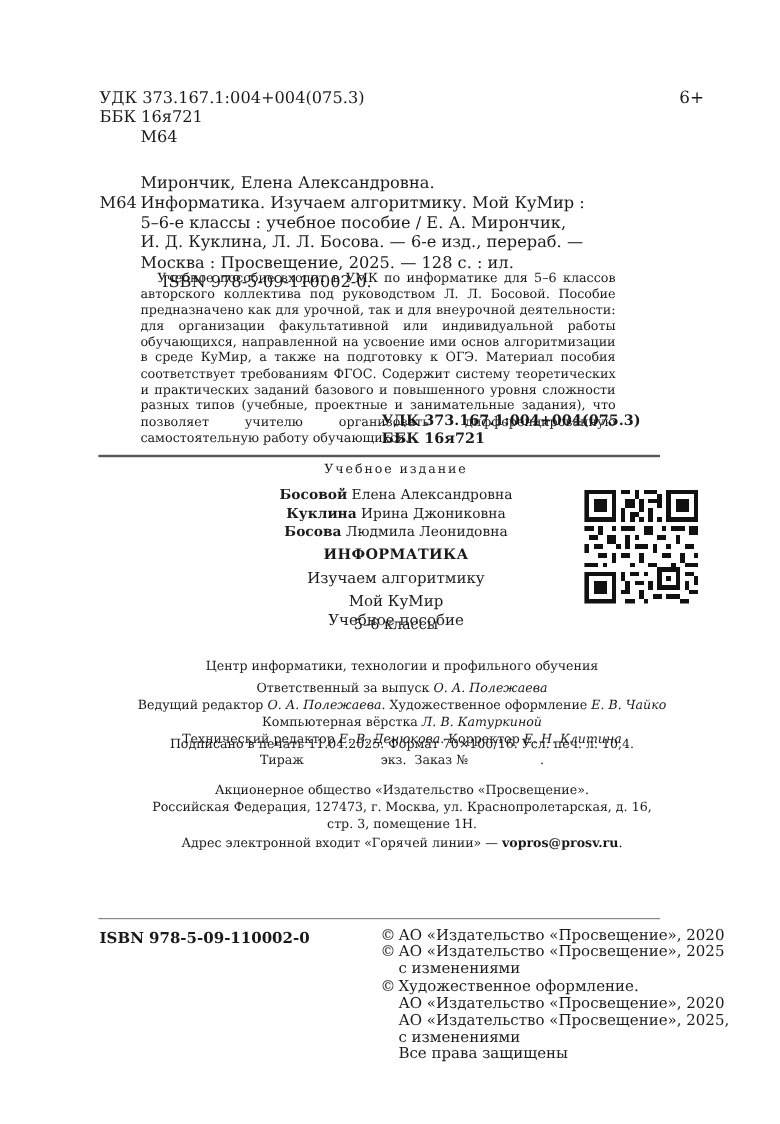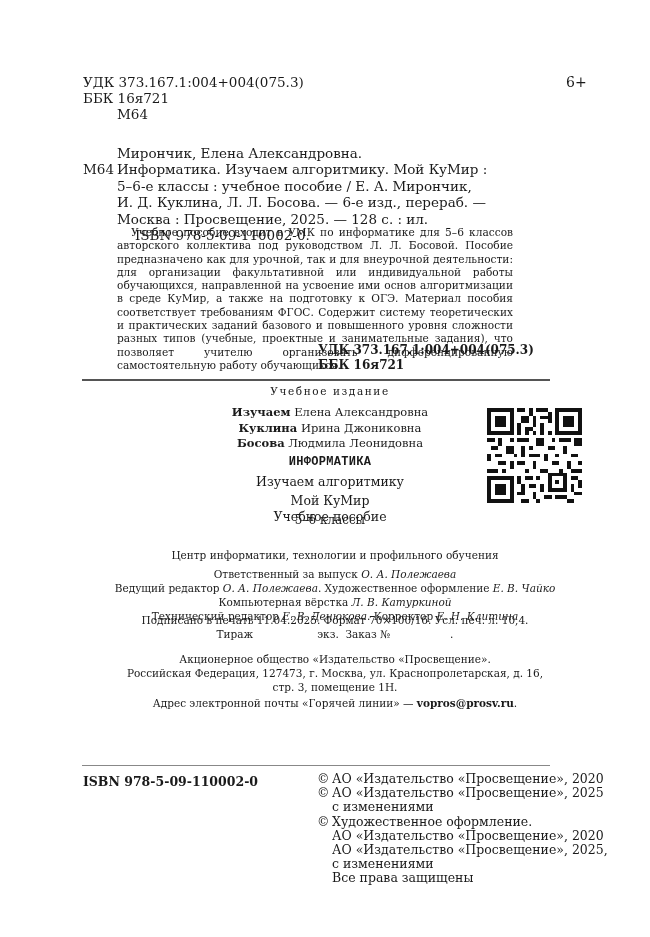--- a/index.html
+++ b/index.html
@@ -27,21 +27,21 @@
 
   .udk-bottom { left: 318px; top: 343px; font-size: 12px; font-weight: bold; line-height: 15px; }
 
   .rule-top { left: 82px; top: 379px; width: 468px; height: 0; border-top: 2px solid #555; }
 
   
   .center-col { left: 160px; width: 340px; text-align: center; }
   .edition-label { top: 385px; font-size: 10.5px; letter-spacing: 1.6px; }
   .authors { top: 405px; font-size: 11.5px; line-height: 15.5px; }
   .authors b { font-weight: bold; }
-  .book-title { top: 455px; font-size: 12px; font-weight: bold; letter-spacing: 0.3px; font-family: Liberation Mono, monospace; }
+  .book-title { top: 455px; font-size: 12px; font-weight: bold; letter-spacing: 0.3px; }
   .subtitle1 { top: 474px; font-size: 12.5px; }
   .subtitle2 { top: 493px; font-size: 12.5px; }
   .grades { top: 513px; font-size: 12px; }
   .booktype { top: 509px; font-size: 12.5px; }
 
   .qr { left: 487px; top: 408px; width: 95px; height: 95px; }
 
   
   .credits { left: 100px; width: 470px; text-align: center; font-size: 10.5px; line-height: 14px; }
   .center-dept { top: 548px; }
@@ -87,21 +87,21 @@
 
   <div class="abs udk-bottom">
     <div>УДК 373.167.1:004+004(075.3)</div>
     <div>ББК 16я721</div>
   </div>
 
   <div class="abs rule-top"></div>
 
   <div class="abs center-col edition-label">Учебное издание</div>
   <div class="abs center-col authors">
-    <div><b>Изучаем</b> <span>Елена Александровна</span></div>
+    <div><b>Босовой</b> <span>Елена Александровна</span></div>
     <div><b>Куклина</b> <span>Ирина Джониковна</span></div>
     <div><b>Босова</b> <span>Людмила Леонидовна</span></div>
   </div>
   <div class="abs center-col book-title">ИНФОРМАТИКА</div>
   <div class="abs center-col subtitle1">Изучаем алгоритмику</div>
   <div class="abs center-col subtitle2">Мой КуМир</div>
   <div class="abs center-col grades">5–6 классы</div>
   <div class="abs center-col booktype">Учебное пособие</div>
 
   <svg class="abs qr" viewBox="0 0 25 25" shape-rendering="crispEdges">
@@ -200,21 +200,21 @@
     <div><span>Тираж</span><span style="display:inline-block;width:64px"></span><span>экз.</span>&nbsp;&nbsp;<span>Заказ №</span><span style="display:inline-block;width:60px"></span><span>.</span></div>
   </div>
 
   <div class="abs credits publisher">
     <div>Акционерное общество «Издательство «Просвещение».</div>
     <div>Российская Федерация, 127473, г. Москва, ул. Краснопролетарская, д. 16,</div>
     <div>стр. 3, помещение 1Н.</div>
   </div>
 
   <div class="abs credits hotline">
-    <span>Адрес электронной почты «Горячей линии» —</span>
+    <span>Адрес электронной входит «Горячей линии» —</span>
     <b>vopros@prosv.ru</b><span>.</span>
   </div>
 
   <div class="abs rule-bottom"></div>
 
   <div class="abs isbn-bottom">ISBN 978-5-09-110002-0</div>
 
   <div class="abs copyright">
     <div class="row">
       <span class="sym">©</span>

